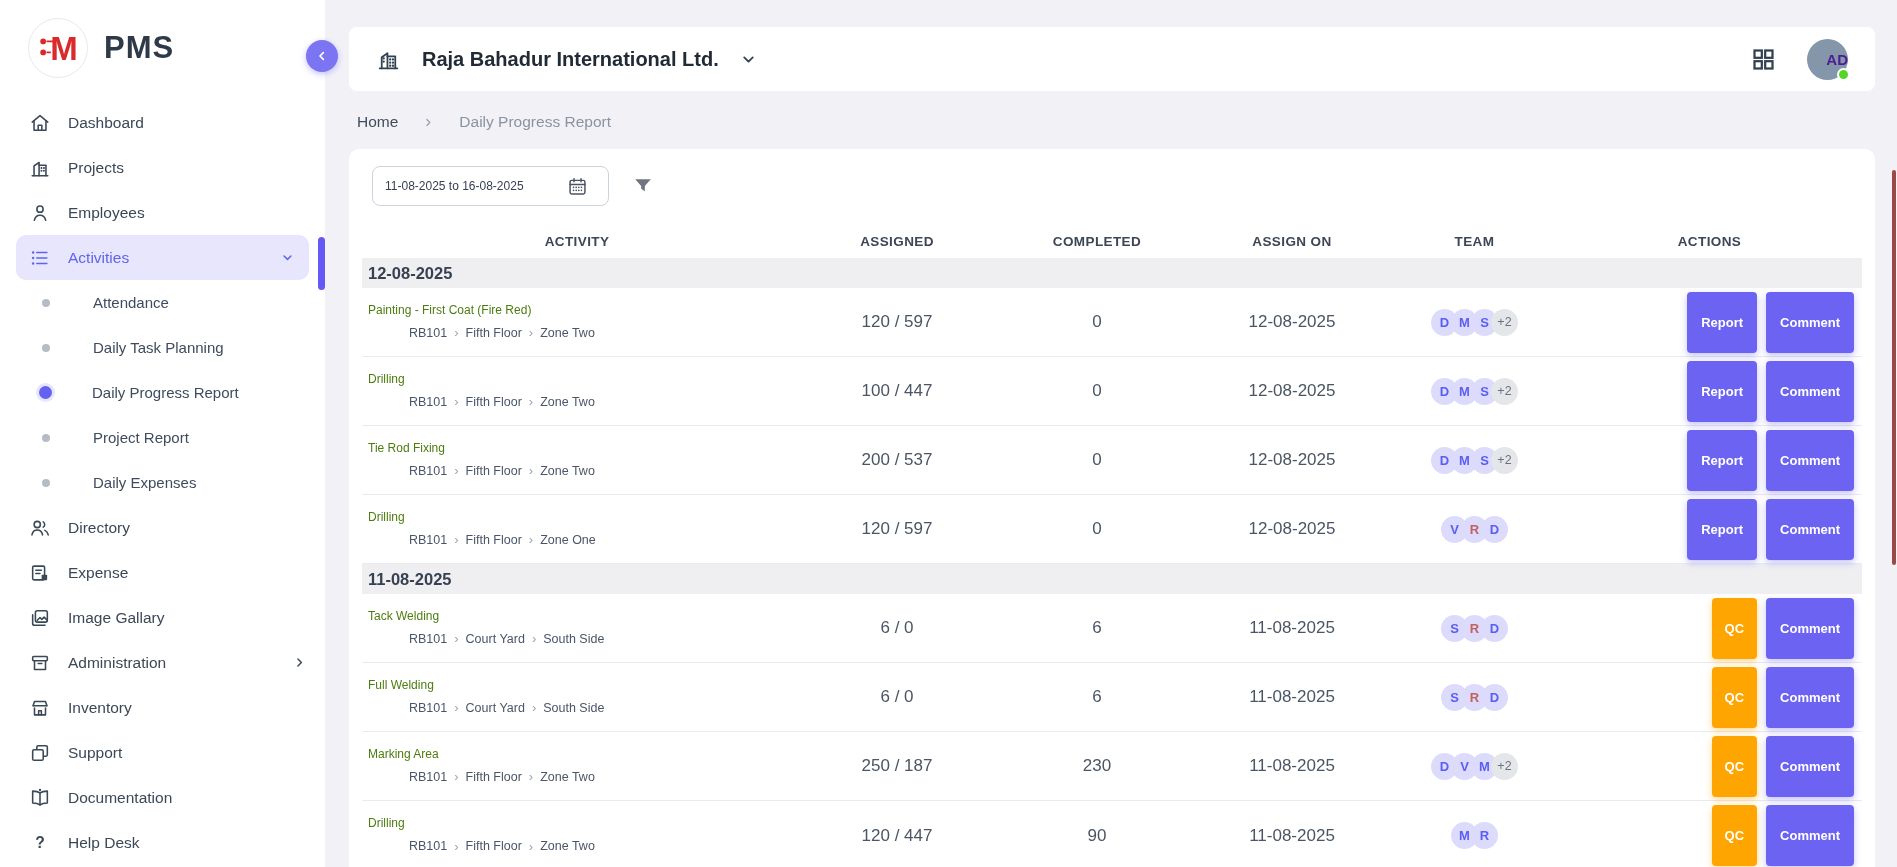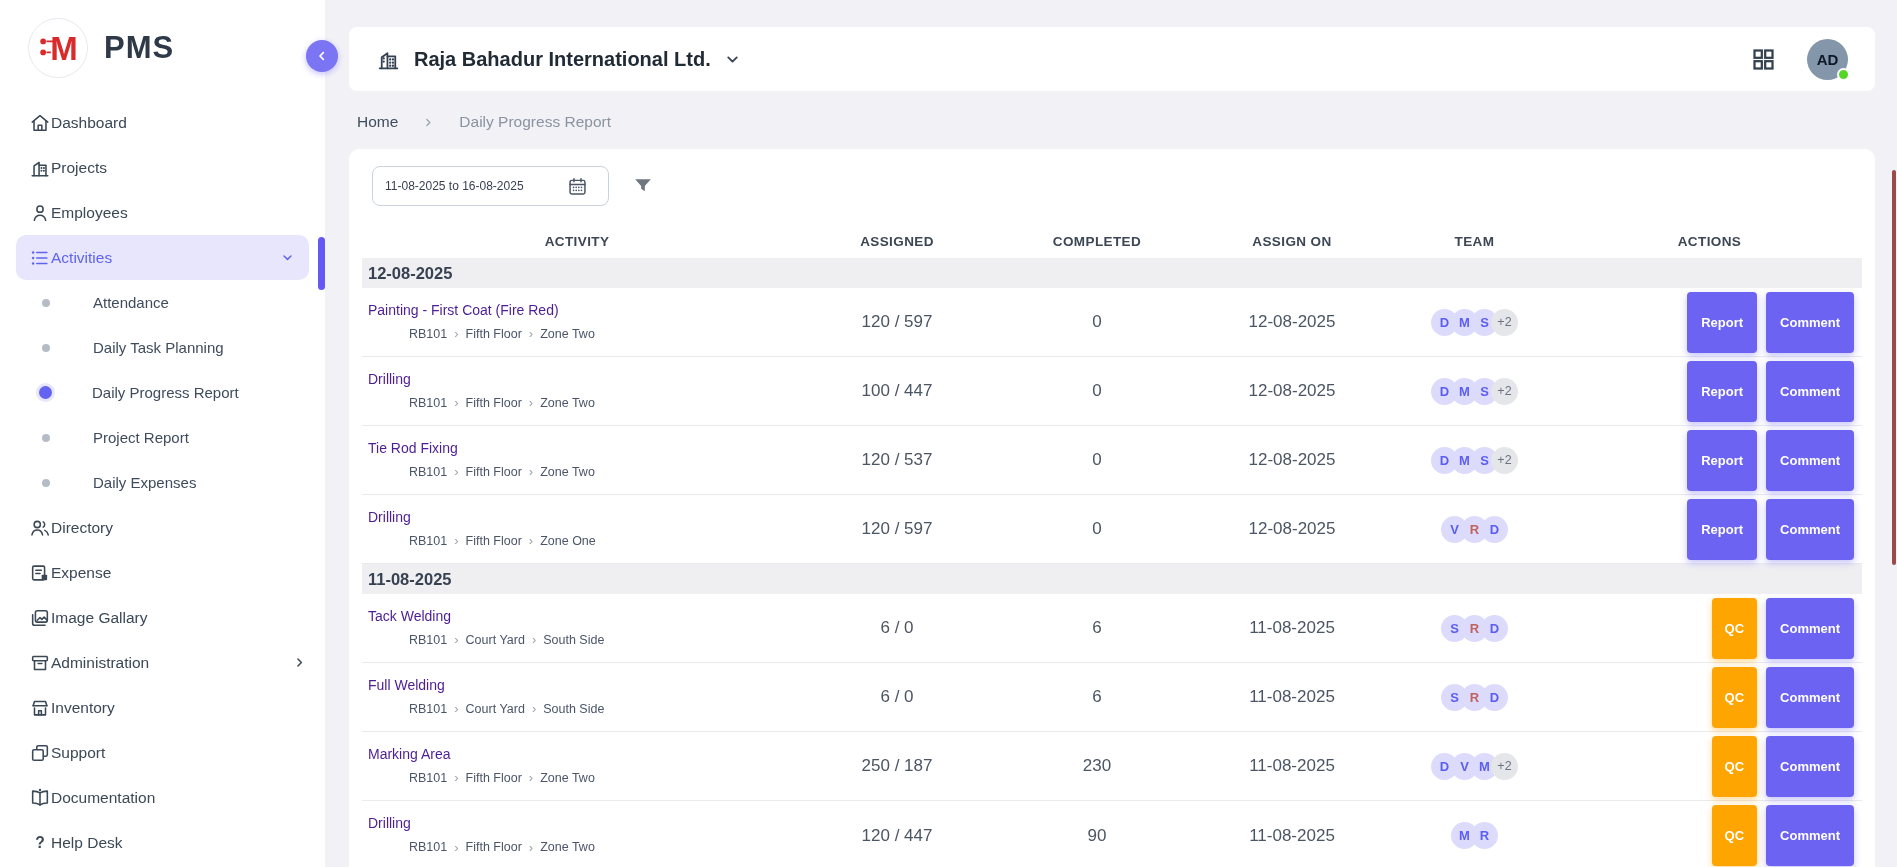--- a/index.html
+++ b/index.html
@@ -19,21 +19,21 @@
     display:flex; align-items:center; justify-content:center; }
   .logo-circle svg { width:44px; height:44px; }
   .app-title { font-size:31px; font-weight:bold; color:#2e3a47; letter-spacing:1px; }
   .collapse-btn { position:fixed; left:306px; top:40px; width:32px; height:32px;
     border-radius:50%; background:#7b74f3; border:none; cursor:pointer; z-index:9;
     display:flex; align-items:center; justify-content:center; color:#fff;
     box-shadow:0 2px 6px rgba(123,116,243,.45); }
   .collapse-btn .icon { width:16px; height:16px; }
   .collapse-btn .icon svg { stroke-width:2.6; }
   .menu { padding-top:8px; }
-  .s-item { display:flex; align-items:center; height:45px;
+  .s-item { display:flex; align-items:center; gap:17px; height:45px;
     padding:0 18px 0 29px; font-size:15.5px; font-weight:500; color:#3b4856;
     cursor:pointer; position:relative; }
   .s-item .icon { color:#3b4856; }
   .s-item.active { background:#e7e6fc; color:#6064ee; margin:0 16px; border-radius:10px;
     padding:0 14px 0 13px; }
   .s-item.active .icon { color:#6064ee; }
   .s-chev { margin-left:auto; width:15px; height:15px; }
   .s-chev svg { stroke-width:2.4; }
   .s-sub { display:flex; align-items:center; height:45px; padding-left:42px;
     font-size:15px; color:#3f4c5e; cursor:pointer; }
@@ -41,32 +41,32 @@
     margin-right:43px; flex:0 0 auto; }
   .s-sub.active .s-dot { width:13px; height:13px; background:#6362f1;
     margin-left:-3px; margin-right:40px; box-shadow:0 0 0 3px #e7e6fc; }
   .accent-bar { position:fixed; left:318px; top:237px; width:7px; height:53px;
     background:#6558f5; border-radius:5px; z-index:6; }
 
   
   .main { margin-left:325px; height:867px; padding:27px 22px 0 24px; }
   .topbar { height:64px; background:#fff; border-radius:8px; display:flex;
     align-items:center; justify-content:space-between; padding:0 27px; }
-  .company { display:flex; align-items:center; gap:13px; cursor:pointer; }
+  .company { display:flex; align-items:center; gap:21px; cursor:pointer; }
   .company .icon { width:25px; height:25px; color:#33404f; }
   .company-name { font-size:20px; font-weight:bold; color:#212b36; }
   .company .chev { width:17px; height:17px; color:#374151; }
   .company .chev svg { stroke-width:2.6; }
   .topbar-right { display:flex; align-items:center; gap:30px; }
   .apps-btn { background:none; border:none; cursor:pointer; width:27px; height:27px;
     color:#33404f; padding:0; }
   .apps-btn svg { width:100%; height:100%; fill:none; stroke:currentColor; stroke-width:2; }
   .avatar { position:relative; width:41px; height:41px; border-radius:50%;
-    background:#8496a9; color:#0f172a; font-size:15px; font-weight:bold;
-    display:flex; align-items:center; justify-content:center; cursor:pointer; }
+    background:#8496a9; color:#4c1d95; font-size:15px; font-weight:bold;
+    display:flex; align-items:center; justify-content:flex-end; cursor:pointer; }
   .online-dot { position:absolute; right:-2px; bottom:-1px; width:13px; height:13px;
     border-radius:50%; background:#53d625; border:2px solid #fff; }
 
   .breadcrumb { display:flex; align-items:center; gap:24px; margin:22px 0 0 8px;
     font-size:15.5px; }
   .bc-home { color:#3f4c5e; cursor:pointer; }
   .bc-sep { width:13px; height:13px; color:#9ca3af; }
   .bc-sep svg { stroke-width:2.4; }
   .bc-current { color:#8a93a1; }
 
@@ -87,21 +87,21 @@
   .trow { display:grid; grid-template-columns:430px 210px 190px 200px 165px 1fr;
     align-items:center; }
   .thead { height:34px; }
   .hcell { text-align:center; font-size:13.5px; font-weight:bold; color:#3c4654;
     letter-spacing:.4px; }
   .group-row { height:30px; background:#efeff2; display:flex; align-items:center;
     padding-left:6px; font-size:16.5px; font-weight:bold; color:#374151; }
   .drow { min-height:69px; border-bottom:1px solid #eaebee; }
   .drow:last-child { border-bottom:none; }
   .cell-activity { padding:10px 6px 12px 6px; }
-  .a-title { font-size:14px; color:#4c1d95; margin-bottom:9px; }
+  .a-title { font-size:12px; color:#4d7c0f; margin-bottom:9px; }
   .a-path { font-size:12.5px; color:#4a5568; display:flex; align-items:center; gap:7px;margin-left:41px; }
   .a-path .psep { color:#9aa3af; font-size:13px; line-height:1; }
   .cell-val { text-align:center; font-size:17px; color:#4b5563; }
   .cell-team { display:flex; justify-content:center; }
   .chip { width:27px; height:27px; border-radius:50%; background:#dcdbfb;
     display:flex; align-items:center; justify-content:center; font-size:13px;
     font-weight:bold; margin-left:-7px; }
   .chip:first-child { margin-left:0; }
   .chip.extra { background:#e4e6ea; color:#6b7280; font-weight:normal; font-size:12.5px;
     cursor:pointer; }
@@ -424,21 +424,21 @@
             <div class="cell-activity">
               <div class="a-title">Tie Rod Fixing</div>
               <div class="a-path">
                 <span>RB101</span>
                 <span class="psep">›</span>
                 <span>Fifth Floor</span>
                 <span class="psep">›</span>
                 <span>Zone Two</span>
               </div>
             </div>
-            <div class="cell-val">120 / 537</div>
+            <div class="cell-val">200 / 537</div>
             <div class="cell-val">0</div>
             <div class="cell-val">12-08-2025</div>
             <div class="cell-team">
               <span class="chip" style="color: rgb(91, 94, 244); background: rgb(220, 219, 251);">D</span>
               <span class="chip" style="color: rgb(91, 94, 244); background: rgb(220, 219, 251);">M</span>
               <span class="chip" style="color: rgb(91, 94, 244); background: rgb(220, 219, 251);">S</span>
               <span class="chip extra">+2</span>
             </div>
             <div class="cell-actions">
               <button class="btn report">Report</button>

